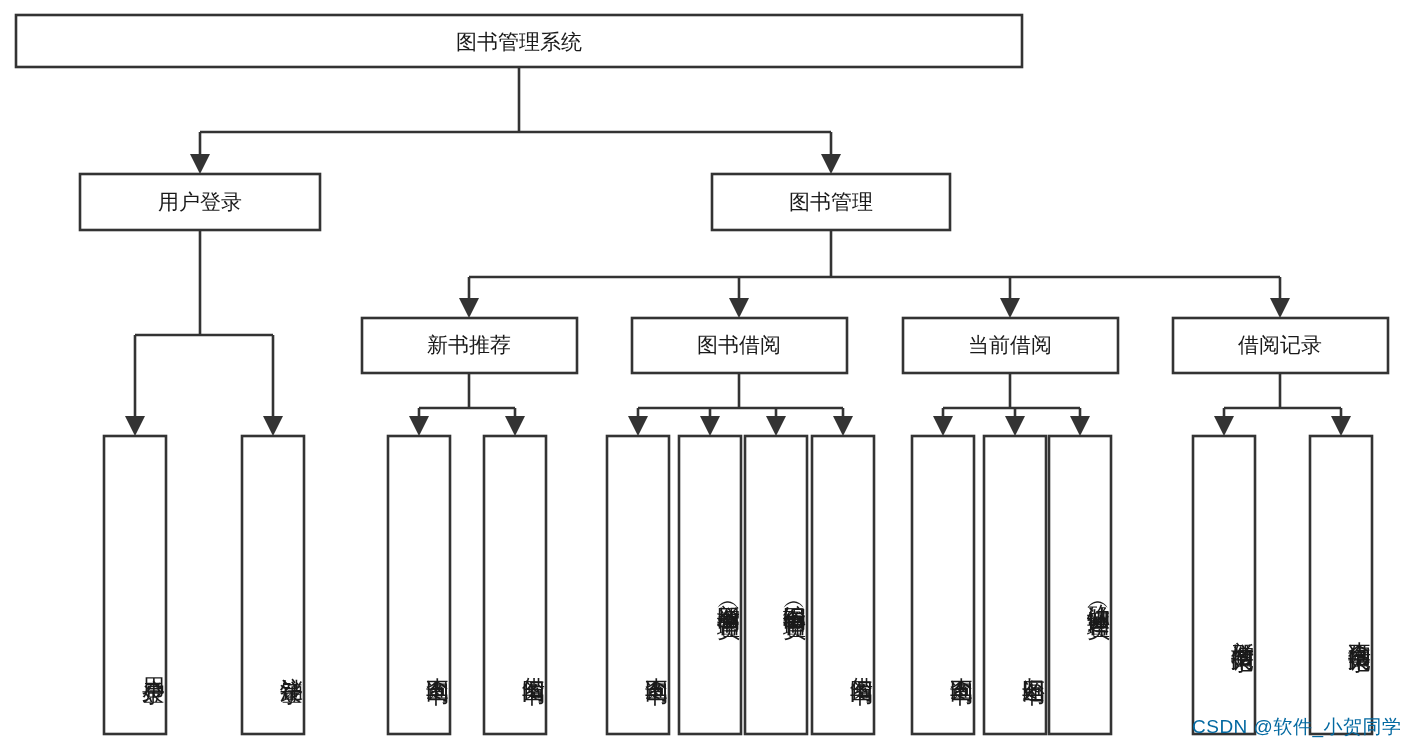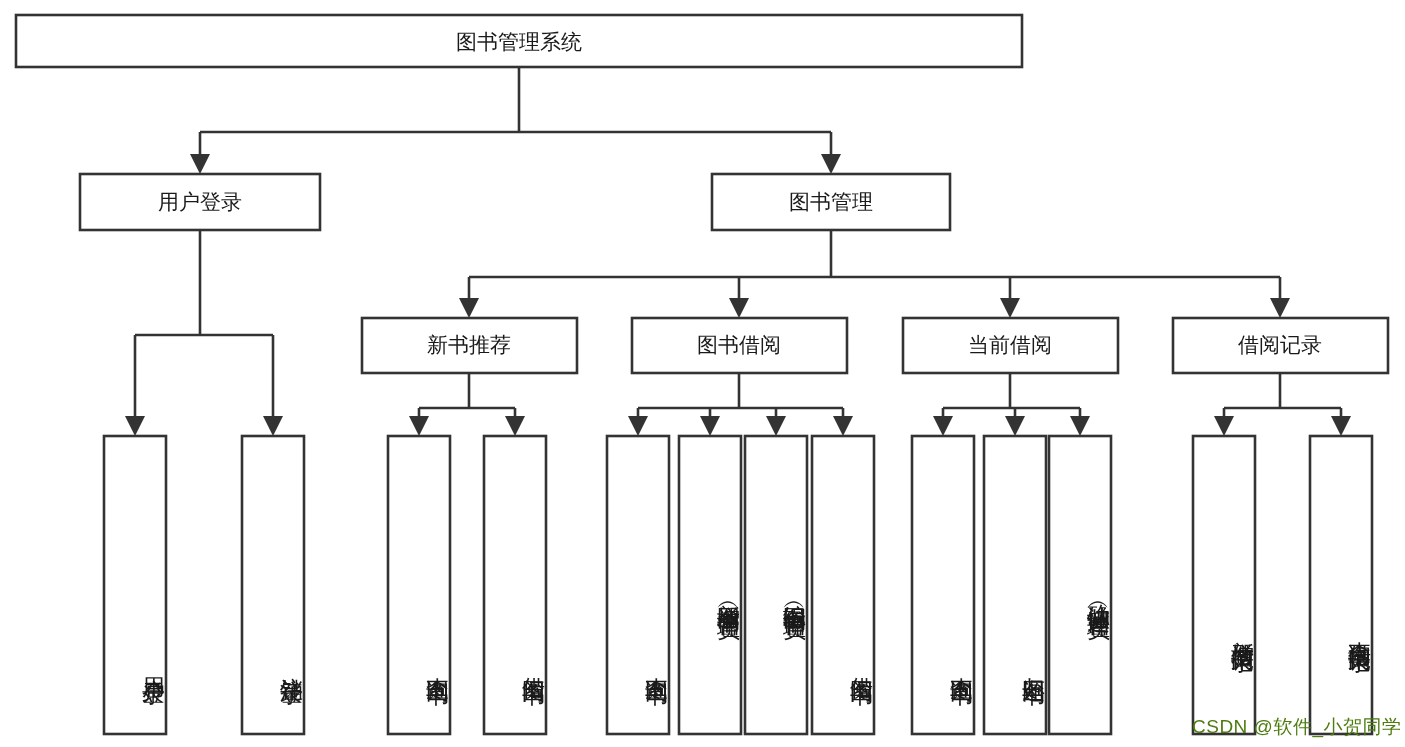--- a/index.html
+++ b/index.html
@@ -61,21 +61,21 @@
     display: flex;
     align-items: flex-start;
     justify-content: center;
     white-space: nowrap;
     pointer-events: none;
   }
   .watermark {
     position: absolute;
     font-family: "Liberation Sans", "DejaVu Sans", sans-serif;
     font-size: 19px;
-    color: #4d7c0f;
+    color: #0369a1;
     white-space: nowrap;
     letter-spacing: 0.5px;
   }
 </style>
 </head>
 <body>
 
 <div id="diagram-root">
 
   <svg class="diagram-canvas" viewBox="0 0 1405 747" xmlns="http://www.w3.org/2000/svg">

